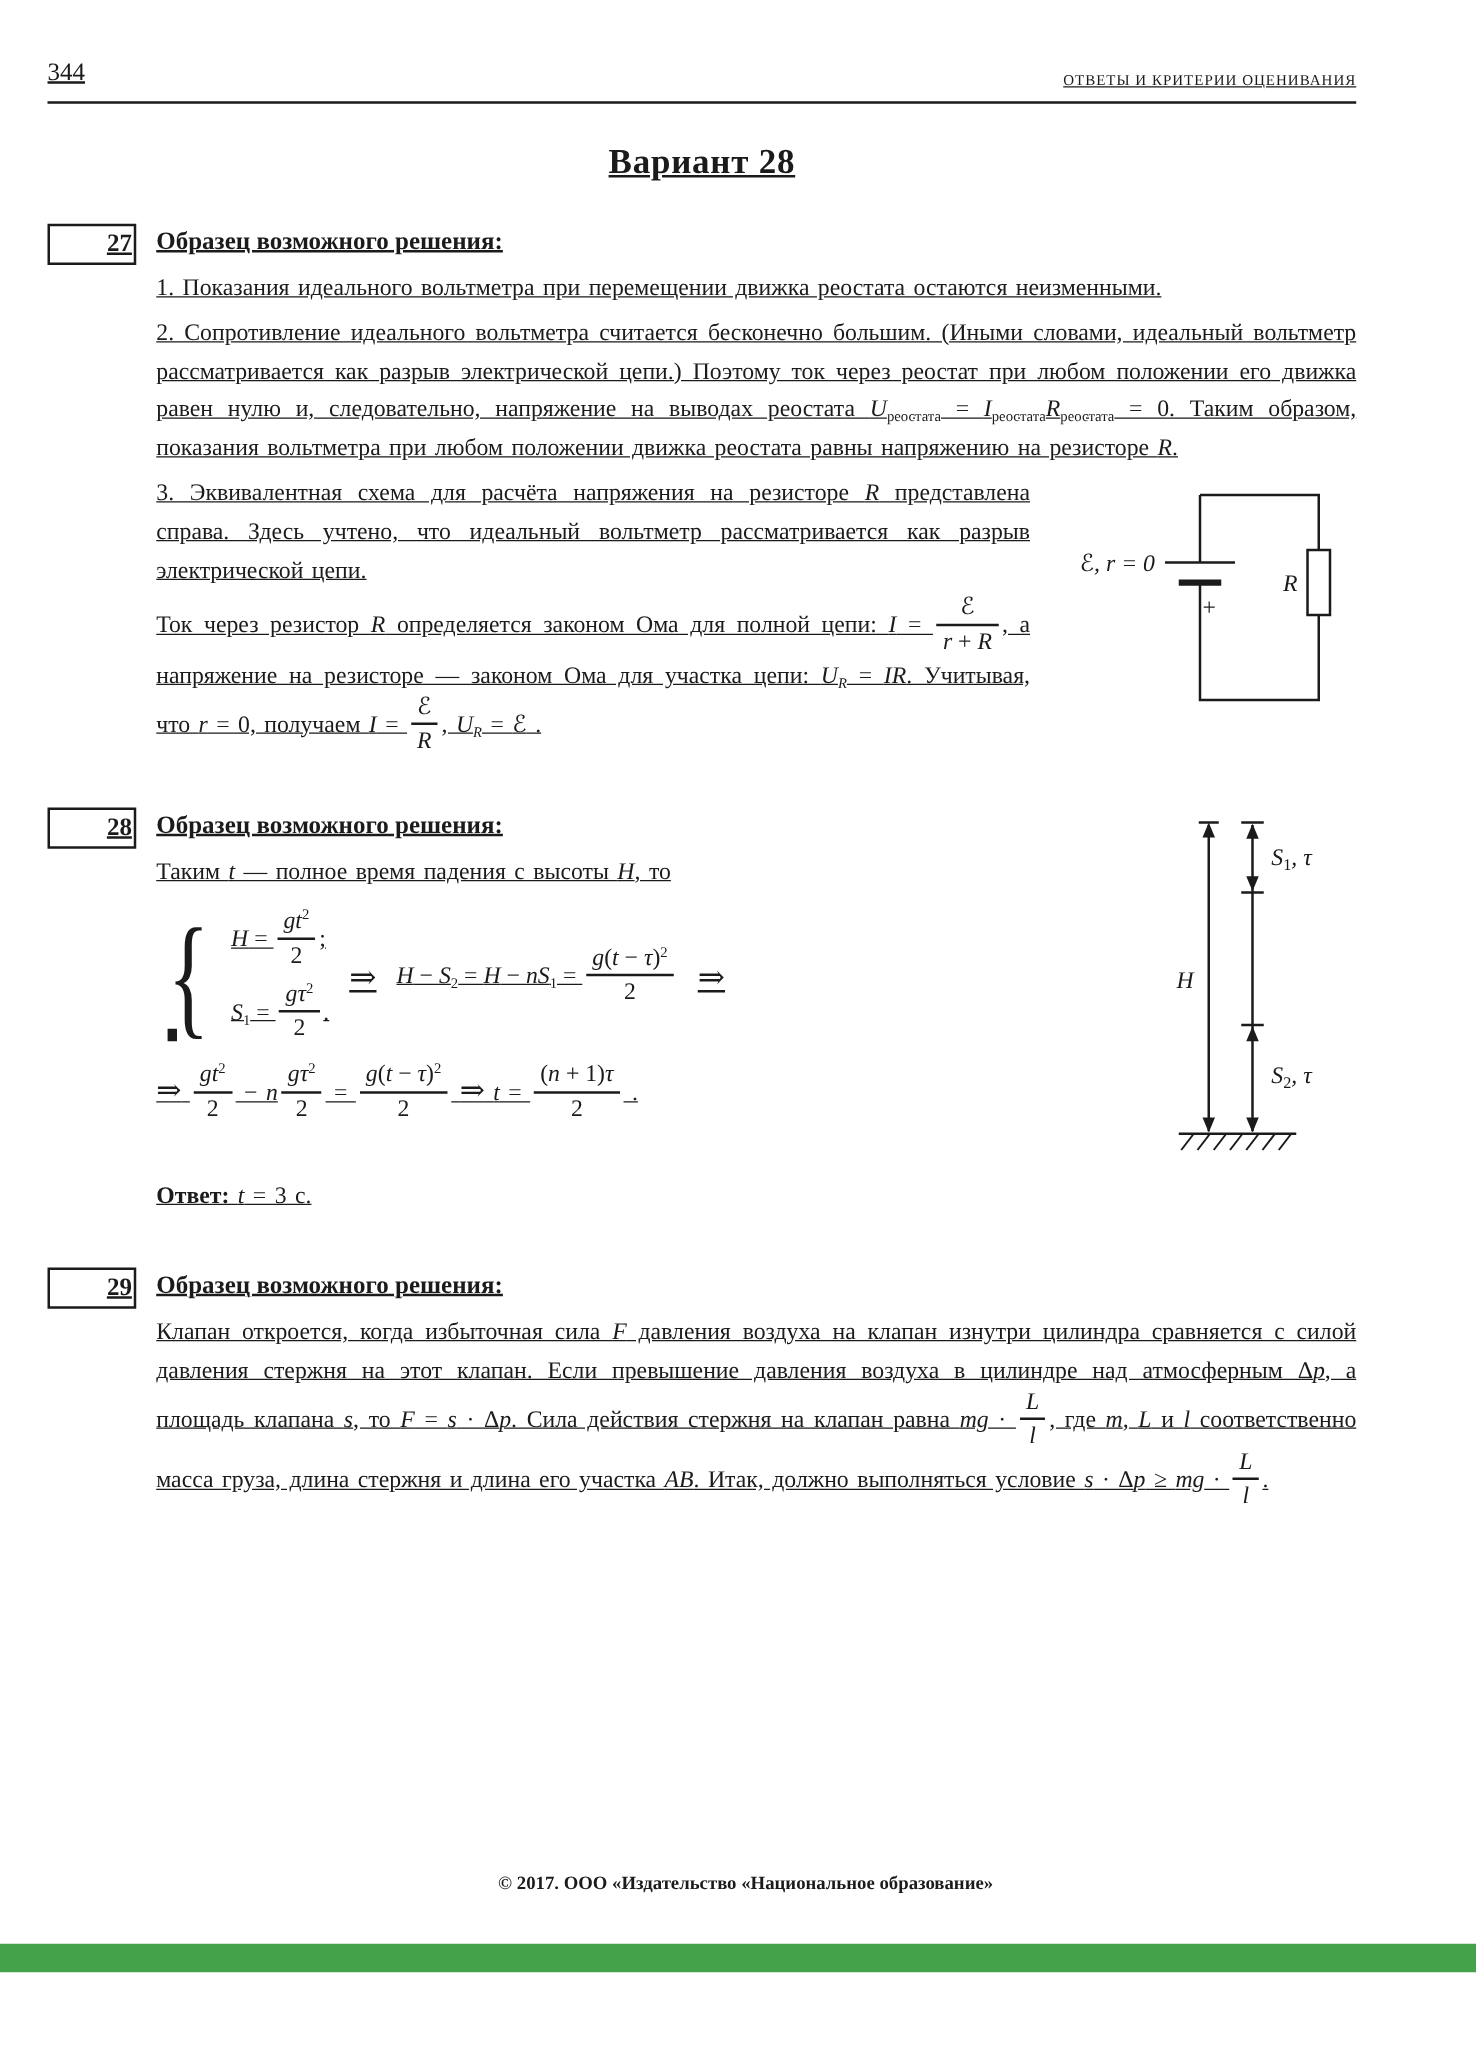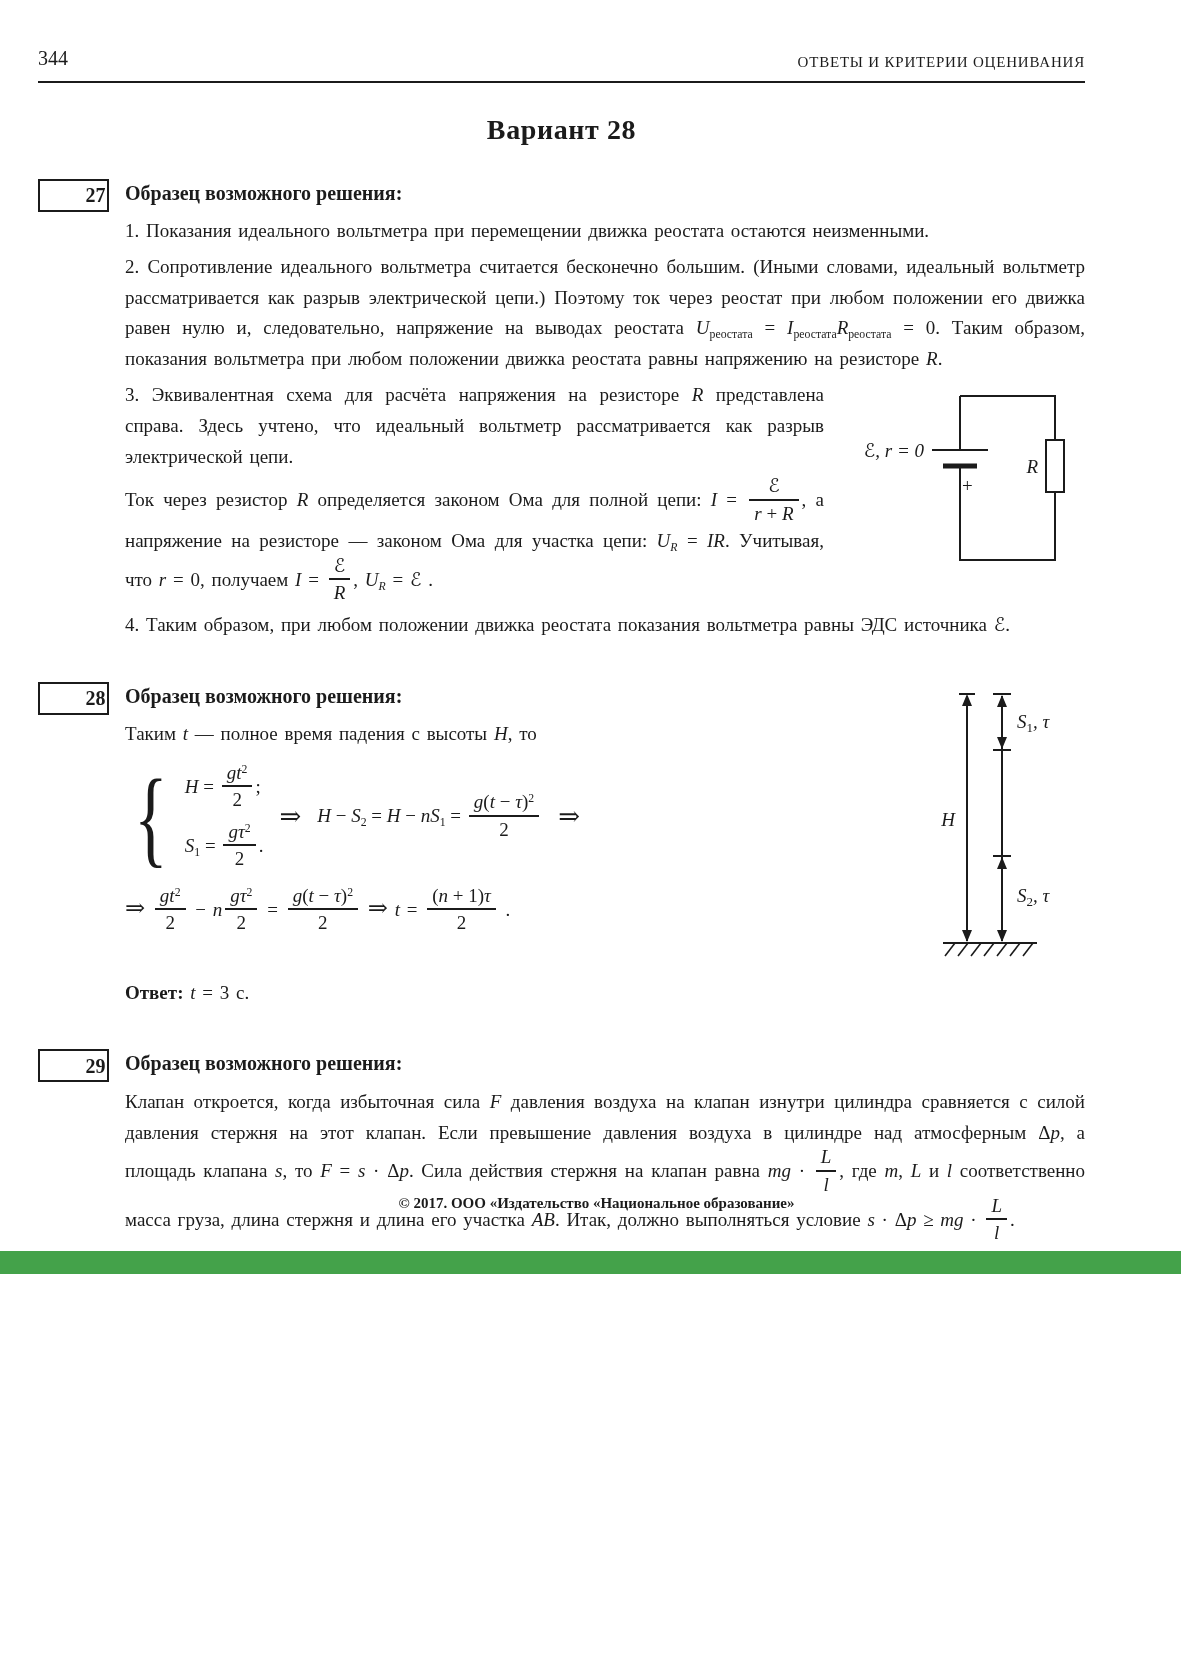--- a/index.html
+++ b/index.html
@@ -1,32 +1,33 @@
 <!DOCTYPE html>
 <html lang="ru"><head>
 <meta charset="utf-8">
 <style>
   * { margin:0; padding:0; box-sizing:border-box; }
   html,body { width:1181px; }
   body { background:#ffffff; }
   .page {
     position:relative;
-    width:1181px; height:1274px;
+    width:1181px; height:1578px;
     background:#ffffff;
     color:#1b1b1b;
     font-family:"Liberation Serif","DejaVu Serif","DejaVu Sans",serif;
     font-size:19px; line-height:1.62;
     overflow:hidden;
+    text-decoration:underline;
   }
   .page-inner { padding:42px 96px 0 38px; }
 
   
   .running-header { display:flex; justify-content:space-between; align-items:flex-end; }
   .page-num { font-size:20px; }
-  .running-title { font-size:15px; letter-spacing:.8px; }
+  .running-title { font-size:12px; letter-spacing:.8px; }
   .header-rule { border-top:2px solid #1b1b1b; margin-top:7px; }
   .variant-title { text-align:center; font-size:28px; font-weight:bold; letter-spacing:.6px; margin:24px 0 24px; }
 
   
   .problem { display:flex; margin-bottom:34px; }
   .num-col { width:87px; flex:none; }
   .num-box {
     width:71px; height:33px; border:2px solid #1b1b1b;
     display:flex; align-items:center; justify-content:center;
     font-weight:bold; font-size:20px; margin-top:2px;padding-left:44px;
@@ -113,21 +114,20 @@
           <p class="para"><span class="run-text">3. Эквивалентная схема для расчёта напряжения на резисторе </span><span class="run-i">R</span><span class="run-text"> представлена справа. Здесь учтено, что идеальный вольтметр рассматривается как разрыв электрической цепи.</span></p>
           <p class="para"><span class="run-text">Ток через резистор </span><span class="run-i">R</span><span class="run-text"> определяется законом Ома для полной цепи: </span><span class="run-i">I</span><span class="run-text"> = </span><span class="frac">
                 <span class="num"><span class="run-i">ℰ</span></span>
                 <span class="den"><span class="run-i">r</span><span class="run-text"> + </span><span class="run-i">R</span></span>
               </span><span class="run-text">, а напряжение на резисторе — законом Ома для участка цепи: </span><span class="run-i">U</span><span class="run-isub">R</span><span class="run-text"> = </span><span class="run-i">IR</span><span class="run-text">. Учитывая, что </span><span class="run-i">r</span><span class="run-text"> = 0, получаем </span><span class="run-i">I</span><span class="run-text"> = </span><span class="frac">
                 <span class="num"><span class="run-i">ℰ</span></span>
                 <span class="den"><span class="run-i">R</span></span>
               </span><span class="run-text">, </span><span class="run-i">U</span><span class="run-isub">R</span><span class="run-text"> = </span><span class="run-i">ℰ</span><span class="run-text"> .</span></p>
         </div>
 
-        <p class="para clear"><span class="run-text">4. Таким образом, при любом положении движка реостата показания вольтметра равны ЭДС источника </span><span class="run-i">ℰ</span><span class="run-text">.</span></p>
       </div>
     </section>
 
     <section class="problem">
       <div class="num-col">
         <div class="num-box">28</div>
       </div>
       <div class="prob-content">
         <figure class="fall-figure">
           <svg width="150" height="292" viewBox="0 0 150 292">

